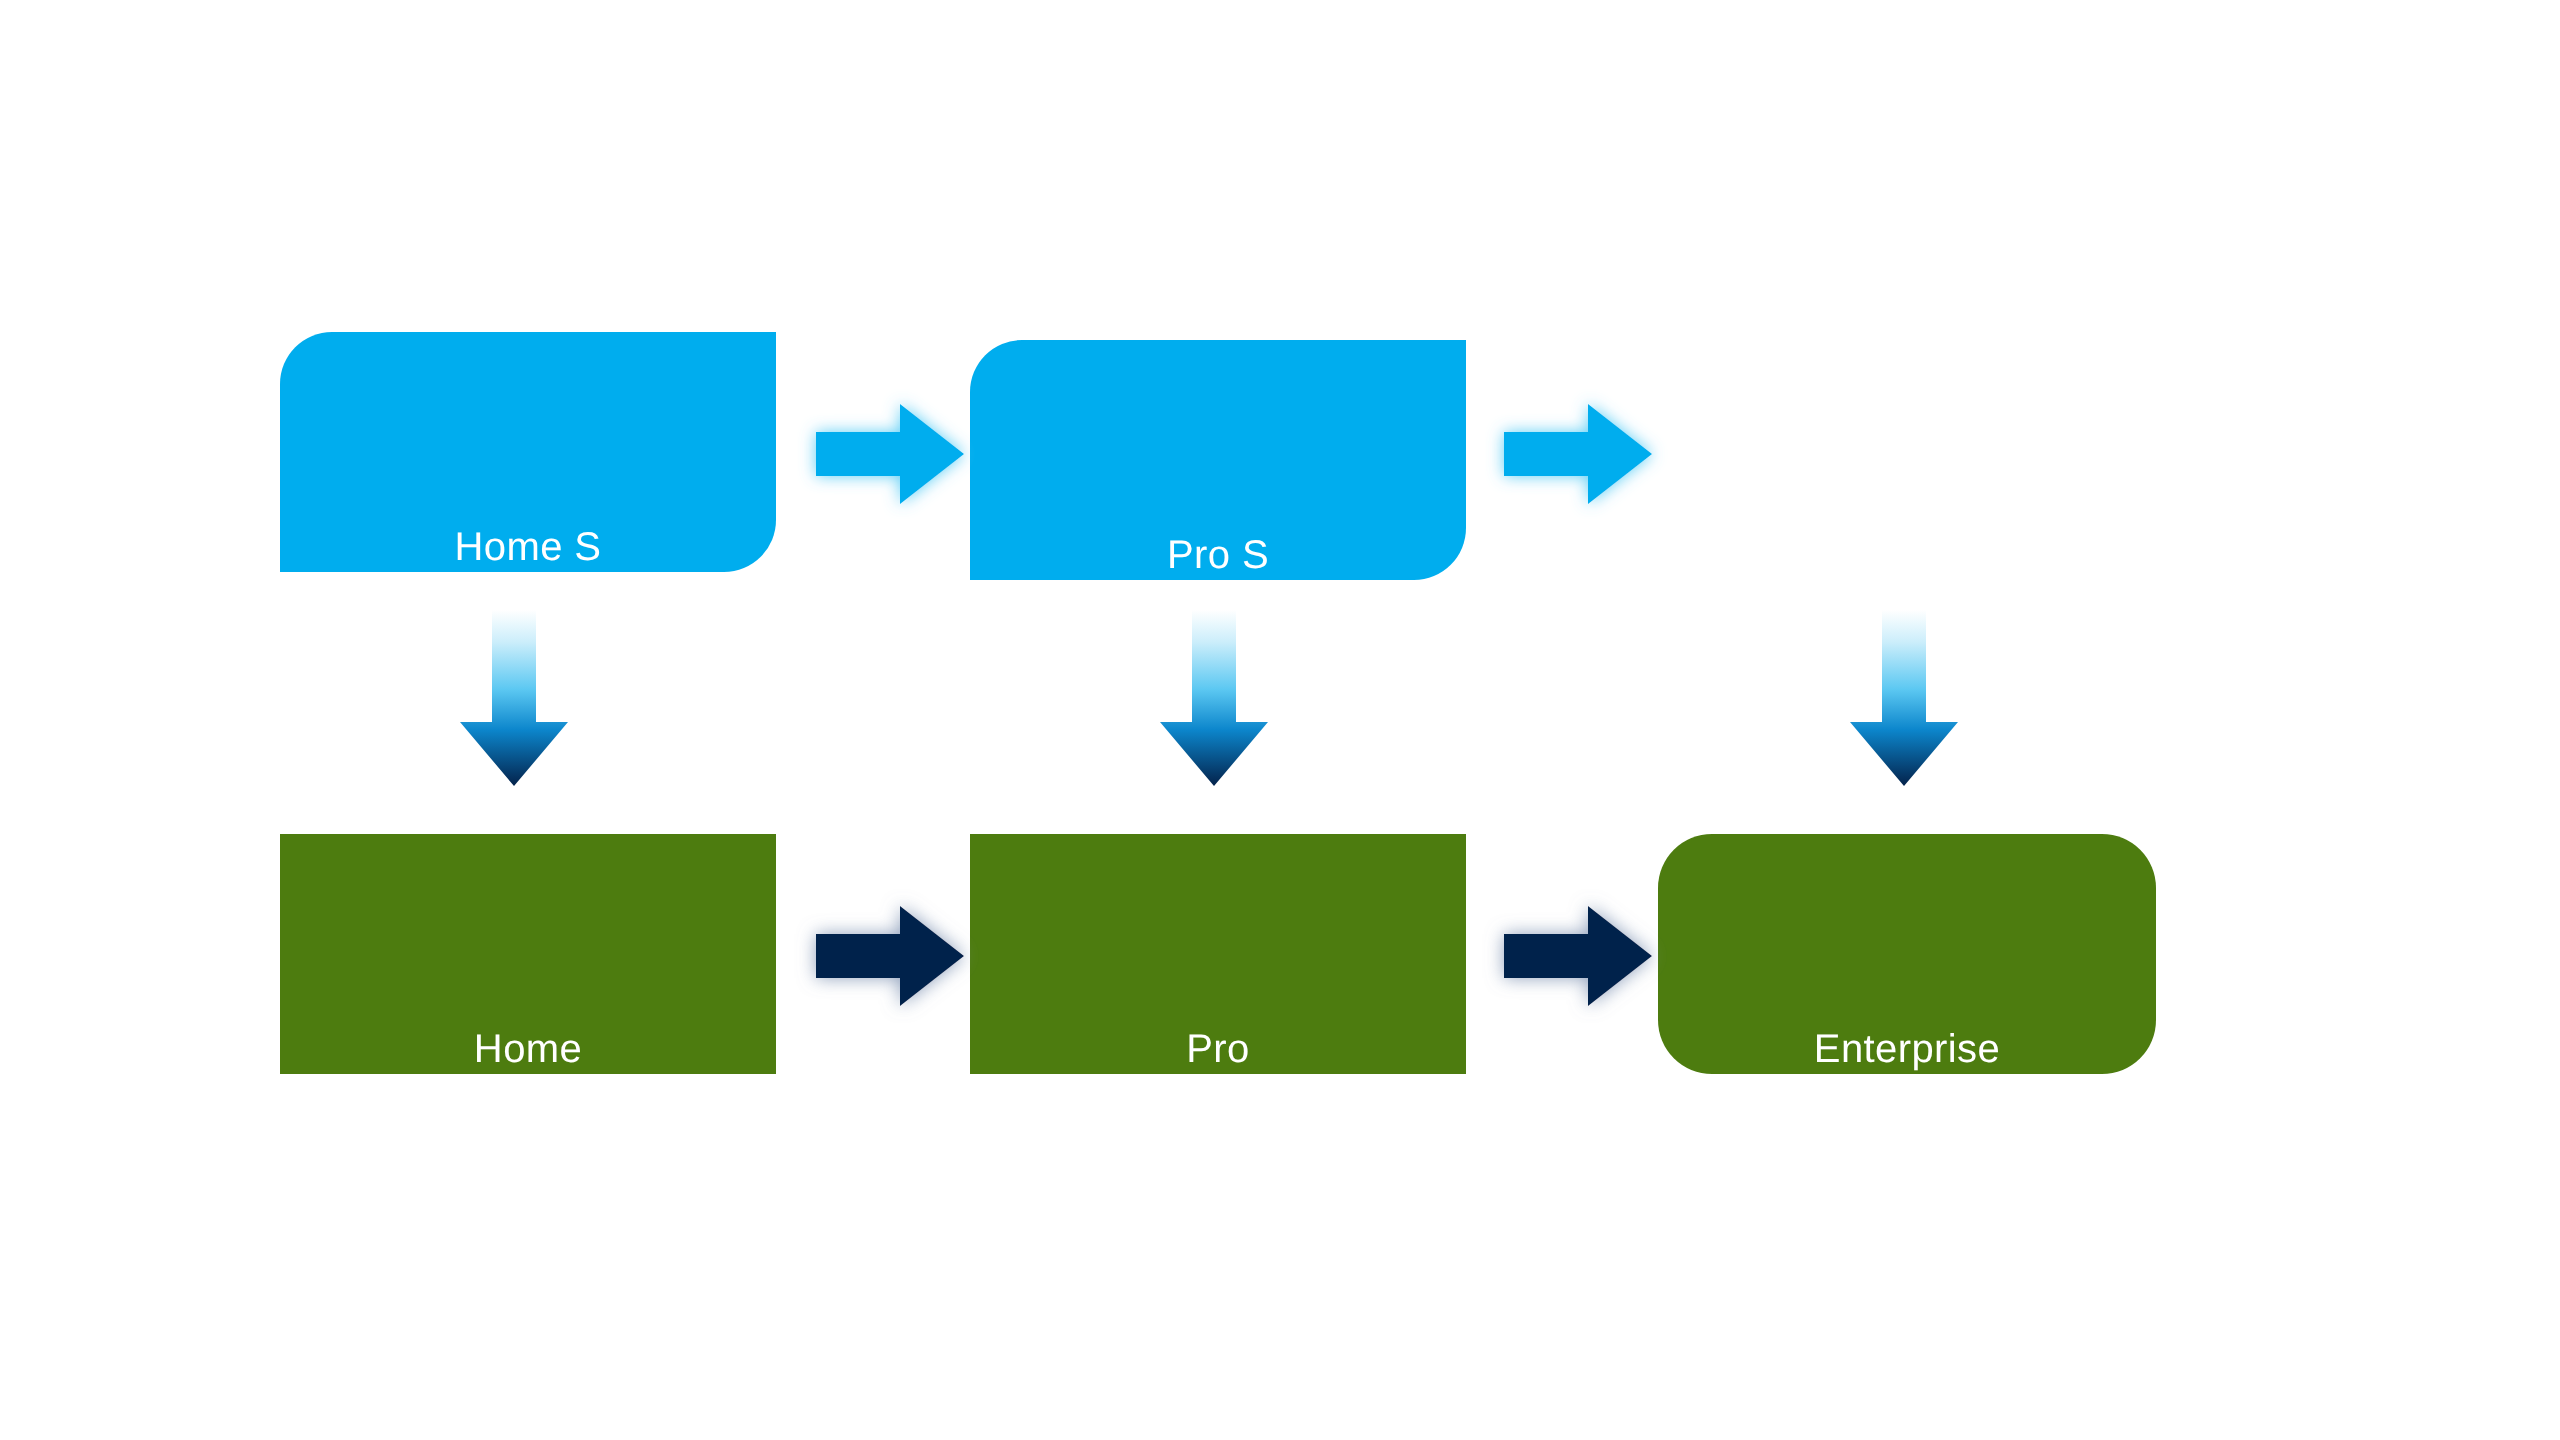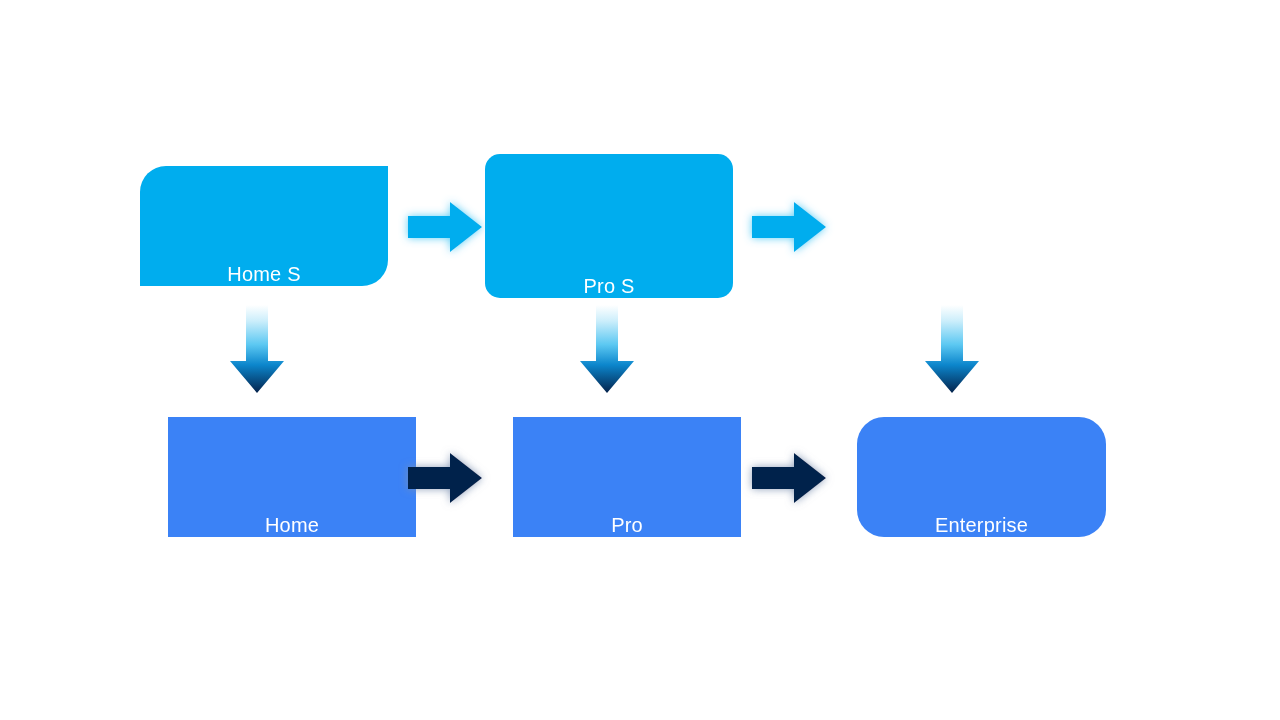--- a/index.html
+++ b/index.html
@@ -39,39 +39,38 @@
   }
 
   
   .node--service {
     background: #00ADEE;
     border-radius: 26px 0 26px 0;
   }
 
   
   .node--product {
-    background: #3b82f6;
+    background: #4d7c0f;
     border-radius: 0;
-    margin-left: 28px;
   }
 
   
   .arrow {
     position: absolute;
     display: block;
   }
   .arrow svg { display: block; overflow: visible; }
 
   
   .pos-s1 { left: 140px; top: 166px; width: 248px; height: 120px; }
-  .pos-s2 { left: 485px; top: 154px; width: 248px; height: 144px; border-radius: 15px; }
+  .pos-s2 { left: 485px; top: 170px; width: 248px; height: 120px; }
   .pos-s3 { left: 829px; top: 166px; width: 249px; height: 120px; }
 
   .pos-p1 { left: 140px; top: 417px; width: 248px; height: 120px; }
-  .pos-p2 { left: 485px; top: 417px; width: 228px; height: 120px; }
+  .pos-p2 { left: 485px; top: 417px; width: 248px; height: 120px; }
   .pos-p3 { left: 829px; top: 417px; width: 249px; height: 120px; border-radius: 27px; }
 
   .pos-ha-s1 { left: 404px; top: 196px; width: 82px; height: 62px; }
   .pos-ha-s2 { left: 748px; top: 196px; width: 82px; height: 62px; }
   .pos-ha-p1 { left: 404px; top: 447px; width: 82px; height: 62px; }
   .pos-ha-p2 { left: 748px; top: 447px; width: 82px; height: 62px; }
 
   .pos-va-1 { left: 226px; top: 305px; width: 62px; height: 90px; }
   .pos-va-2 { left: 576px; top: 305px; width: 62px; height: 90px; }
   .pos-va-3 { left: 921px; top: 305px; width: 62px; height: 90px; }

